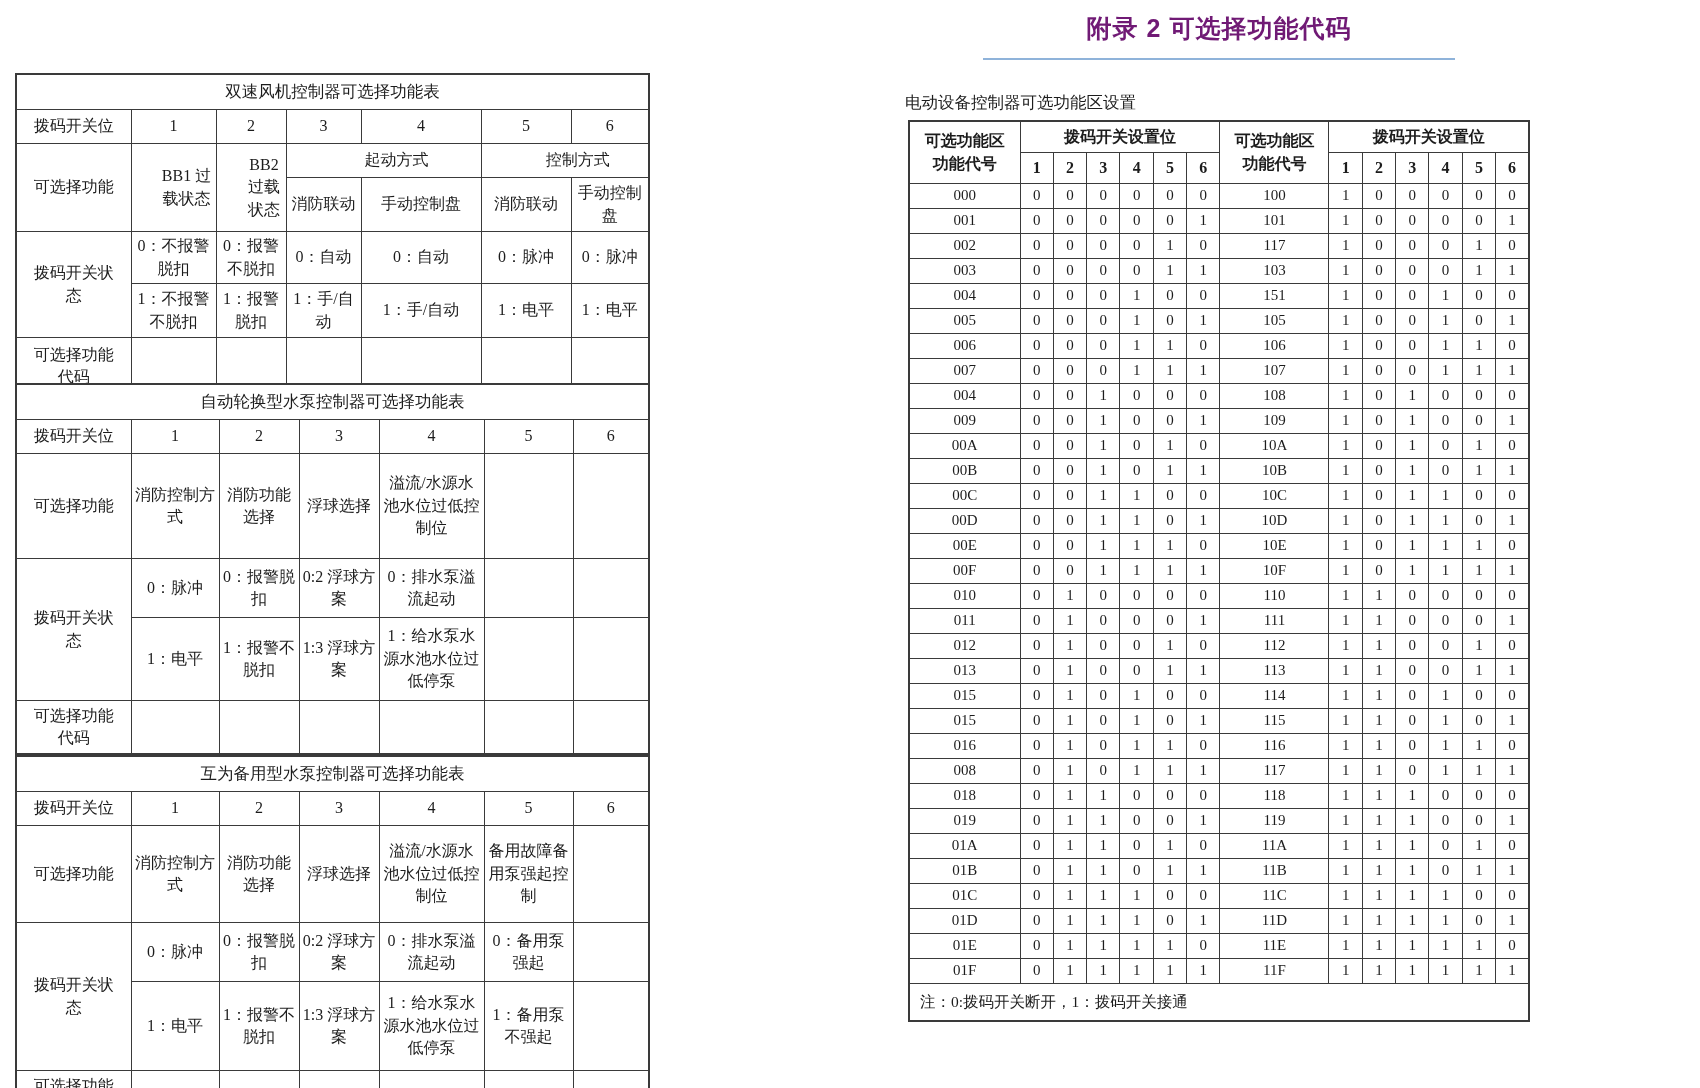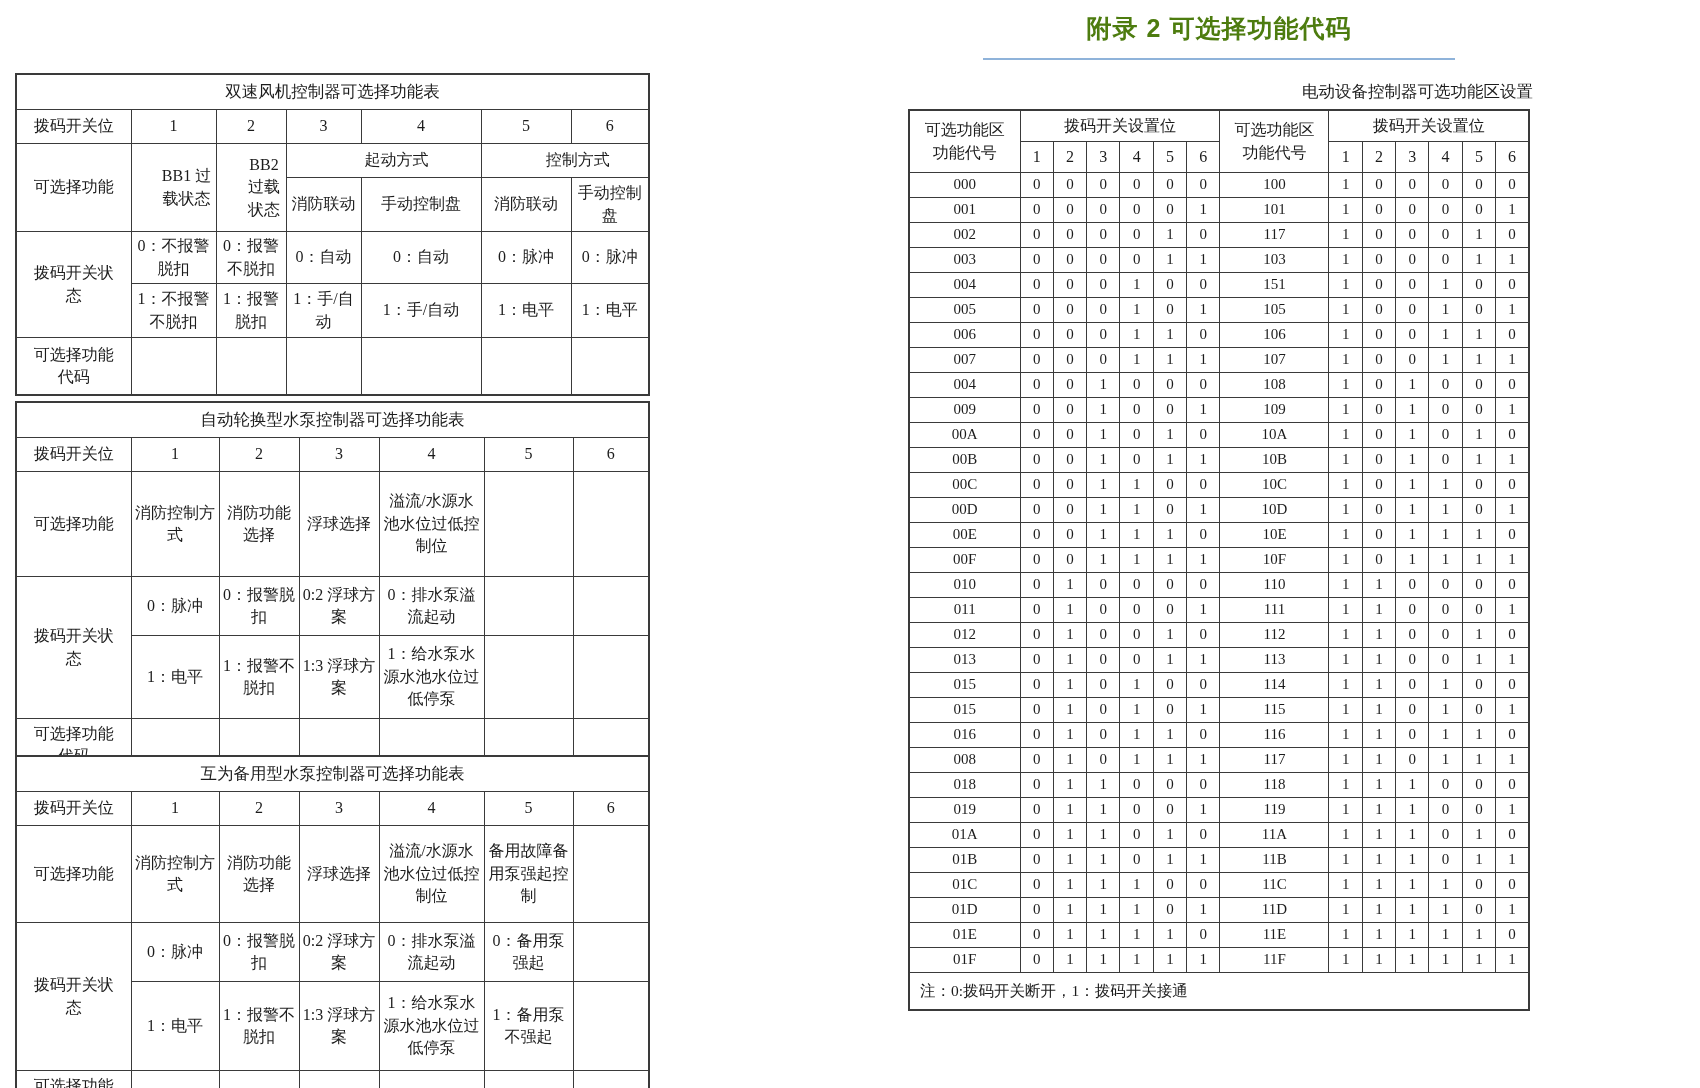--- a/index.html
+++ b/index.html
@@ -9,21 +9,21 @@
     overflow:hidden;
   }
   table{border-collapse:collapse;table-layout:fixed;margin-top:33px;}
   td{border:1px solid #3a3a3a;text-align:center;vertical-align:middle;
      padding:2px 3px;line-height:1.4;word-break:break-all;}
 
   
   .func-table{position:absolute;left:15px;width:633px;font-size:16px;border:2px solid #3a3a3a;background:#fff;}
   .func-table td.lbl{padding:2px 10px;}
   .func-table td.tbl-title{font-size:16.5px;}
-  #t1{top:40px;}  #t2{top:368px;}  #t3{top:722px;}
+  #t1{top:40px;}  #t2{top:350px;}  #t3{top:722px;}
   tr.r-title td{height:30px;}
   tr.r-pos td{height:29px;}
   tr.r-grp td{height:29px;padding-left:29px;}
   tr.r-sub td{height:49px;}
   #t1 tr.r-s0 td{height:47px;}
   #t1 tr.r-s1 td{height:49px;}
   tr.r-code td{height:52px;}
   #t2 tr.r-func td{height:100px;}
   #t3 tr.r-func td{height:92px;}
   #t2 tr.r-s0 td,#t3 tr.r-s0 td{height:54px;}
@@ -31,23 +31,23 @@
   #t3 tr.r-s1 td{height:84px;}
   #t2 tr.r-code td,#t3 tr.r-code td{height:48px;}
 
   
   .appendix{position:absolute;left:905px;top:12px;width:628px;}
   .appendix-title{
     font-family:"Liberation Sans","DejaVu Sans",sans-serif;
     font-weight:700;font-size:25px;text-align:center;letter-spacing:1px;
   }
   .title-rule{width:472px;height:2px;margin:13px auto 0 auto;}
-  .table-caption{text-align:right;font-size:16.5px;margin-top:21px;}
+  .table-caption{text-align:left;font-size:16.5px;margin-top:32px;}
   .code-table{width:622px;margin:6px auto 0 auto;font-size:15px;border:2px solid #3a3a3a;background:#fff;}
-  .code-table thead td{height:26px;font-size:16px;}
+  .code-table thead td{height:26px;font-size:16px;font-weight:bold;}
   .code-table tbody td{height:24px;padding:0 2px;line-height:1.15;}
   .code-table tfoot td{text-align:left;padding:7px 10px;font-size:15.5px;height:auto;}
 </style>
 </head>
 <body style="background: rgb(255, 255, 255); color: rgb(28, 28, 28);">
 
 <table class="func-table" id="t1">
   <colgroup>
     <col style="width:115px">
       <col style="width:85px">
@@ -228,21 +228,21 @@
     <td></td>
     <td></td>
     <td></td>
     <td></td>
     <td></td>
   </tr>
 </tbody>
   </table>
 
 <div class="appendix">
-  <div class="appendix-title" style="color: #4d7c0f;">附录 2 可选择功能代码</div>
+  <div class="appendix-title" style="color: #701a75;">附录 2 可选择功能代码</div>
   <div class="title-rule" style="background: rgb(143, 179, 218);"></div>
   <div class="table-caption">电动设备控制器可选功能区设置</div>
 
   <table class="code-table">
     <colgroup>
       <col style="width:110px">
       <col style="width:33px">
         <col style="width:33px">
         <col style="width:33px">
         <col style="width:33px">

